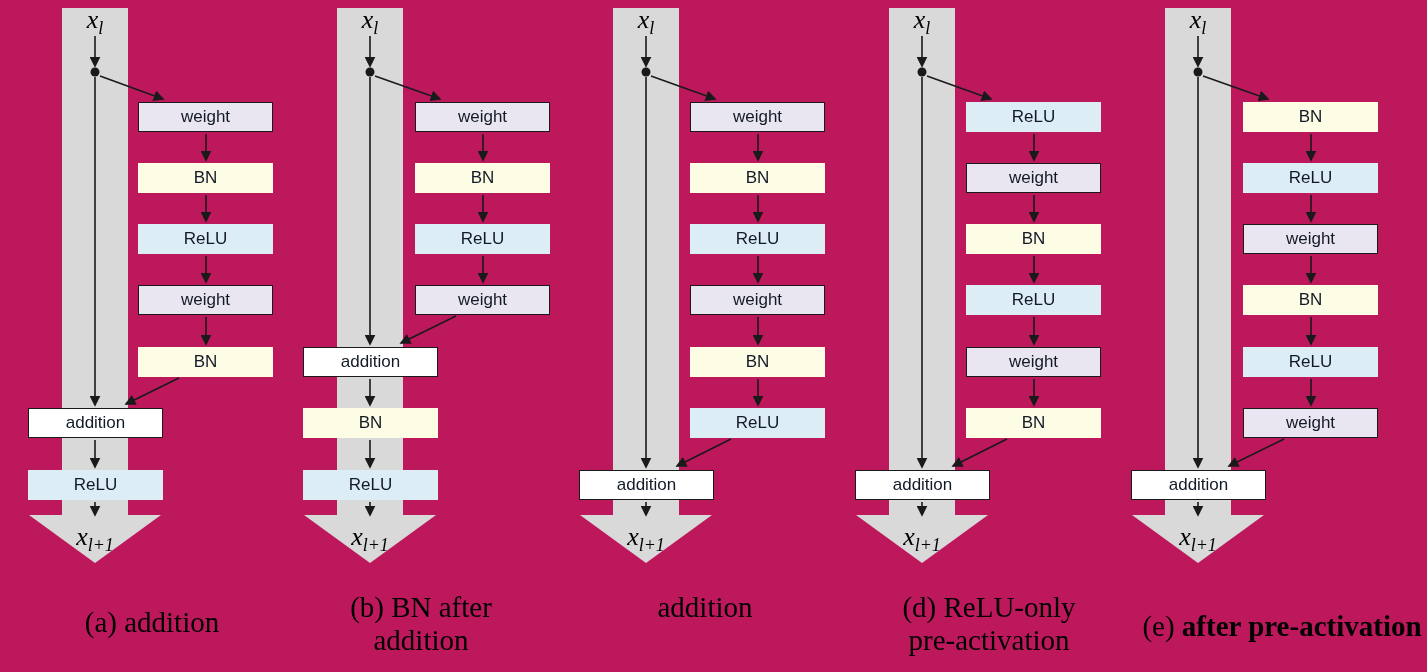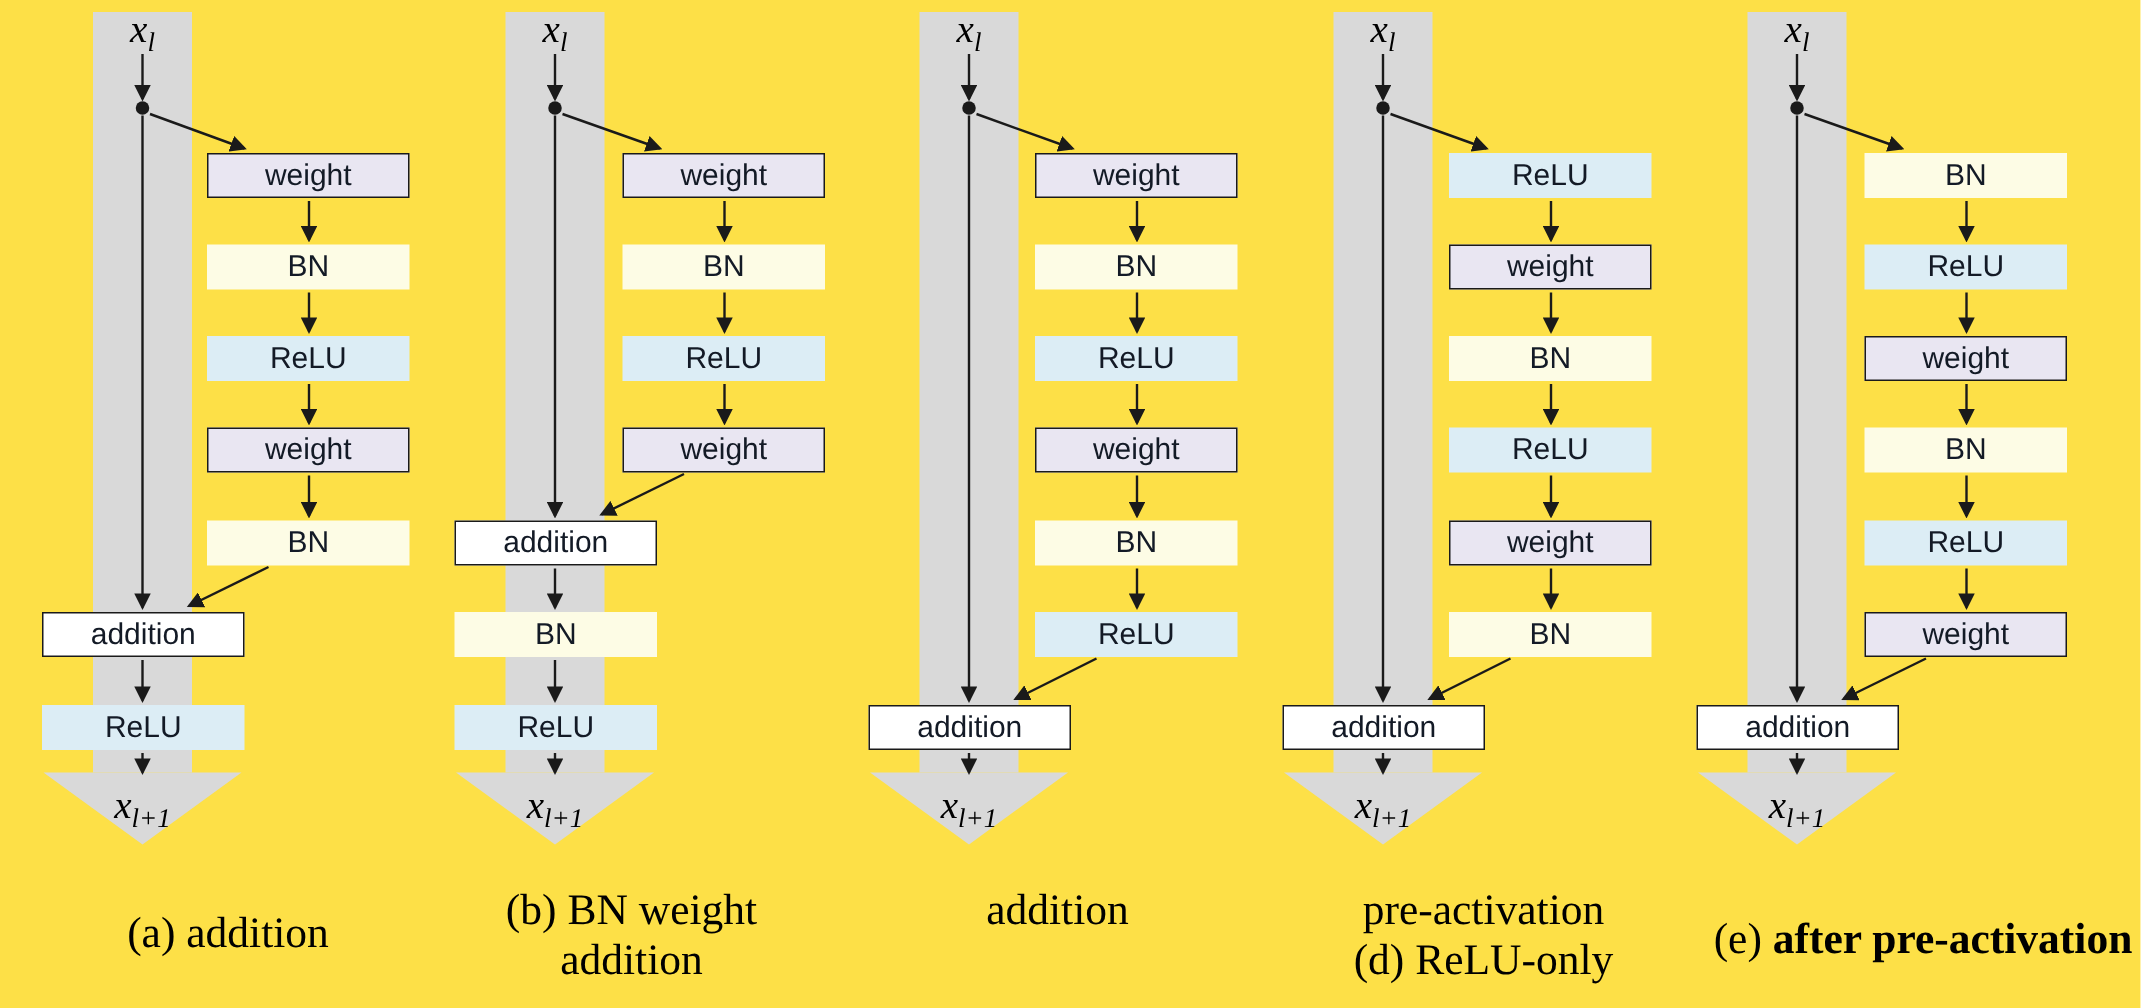--- a/index.html
+++ b/index.html
@@ -1,22 +1,22 @@
 <!DOCTYPE html>
 <html><head>
 <meta charset="utf-8">
 <style>
   html,body{margin:0;padding:0;background:#ffffff;}
-  #figure-canvas{position:relative;width:1427px;height:672px;background:#fde047;overflow:hidden;
+  #figure-canvas{position:relative;width:1427px;height:672px;background:#be185d;overflow:hidden;
     font-family:"Liberation Sans",sans-serif;text-decoration:underline;}
   .band{position:absolute;z-index:1;}
   .band-head{position:absolute;z-index:1;width:0;height:0;
     border-left:66px solid transparent;border-right:66px solid transparent;}
   .box{position:absolute;z-index:2;width:135px;height:30px;display:flex;align-items:center;
-    justify-content:center;font-size:20px;color:#131a26;box-sizing:border-box;}
+    justify-content:center;font-size:17px;color:#131a26;box-sizing:border-box;}
   .box.weight,.box.addition{border:1.6px solid #1a1a1a;}
   .iolabel{position:absolute;z-index:3;width:120px;text-align:center;
     font-family:"Liberation Serif",serif;font-style:italic;font-size:26px;color:#000;}
   .iolabel sub{font-size:18px;font-style:italic;}
   #arrows-layer{position:absolute;left:0;top:0;z-index:4;pointer-events:none;}
   .caption{position:absolute;z-index:2;width:360px;text-align:center;
     font-family:"Liberation Serif",serif;font-size:29px;line-height:33px;color:#000;}
   .cap-line{white-space:nowrap;}
   .cap-line .b{font-weight:bold;}
 </style>
@@ -105,21 +105,21 @@
     <div class="iolabel" style="left: 310px; top: 5px;"><span>x</span><sub>l</sub></div>
     <div class="iolabel" style="left: 310px; top: 522px;"><span>x</span><sub>l+1</sub></div>
     <div class="box weight" style="left: 415px; top: 102px; background: rgb(233, 230, 242);">weight</div>
     <div class="box bn" style="left: 415px; top: 163px; background: rgb(253, 252, 229);">BN</div>
     <div class="box relu" style="left: 415px; top: 224px; background: rgb(220, 237, 245);">ReLU</div>
     <div class="box weight" style="left: 415px; top: 285px; background: rgb(233, 230, 242);">weight</div>
     <div class="box addition" style="left: 303px; top: 347px; background: rgb(255, 255, 255);">addition</div>
     <div class="box bn" style="left: 303px; top: 408px; background: rgb(253, 252, 229);">BN</div>
     <div class="box relu" style="left: 303px; top: 470px; background: rgb(220, 237, 245);">ReLU</div>
     <div class="caption" style="left: 241px; top: 591px;">
-      <div class="cap-line"><span>(b) BN weight</span></div>
+      <div class="cap-line"><span>(b) BN after</span></div>
       <div class="cap-line"><span>addition</span></div>
     </div>
     <div class="band" style="left: 613px; top: 8px; width: 66px; height: 507px; background: rgb(217, 217, 217);"></div>
     <div class="band-head" style="left: 580px; top: 515px; border-top: 48px solid rgb(217, 217, 217);"></div>
     <div class="iolabel" style="left: 586px; top: 5px;"><span>x</span><sub>l</sub></div>
     <div class="iolabel" style="left: 586px; top: 522px;"><span>x</span><sub>l+1</sub></div>
     <div class="box weight" style="left: 690px; top: 102px; background: rgb(233, 230, 242);">weight</div>
     <div class="box bn" style="left: 690px; top: 163px; background: rgb(253, 252, 229);">BN</div>
     <div class="box relu" style="left: 690px; top: 224px; background: rgb(220, 237, 245);">ReLU</div>
     <div class="box weight" style="left: 690px; top: 285px; background: rgb(233, 230, 242);">weight</div>
@@ -134,22 +134,22 @@
     <div class="iolabel" style="left: 862px; top: 5px;"><span>x</span><sub>l</sub></div>
     <div class="iolabel" style="left: 862px; top: 522px;"><span>x</span><sub>l+1</sub></div>
     <div class="box relu" style="left: 966px; top: 102px; background: rgb(220, 237, 245);">ReLU</div>
     <div class="box weight" style="left: 966px; top: 163px; background: rgb(233, 230, 242);">weight</div>
     <div class="box bn" style="left: 966px; top: 224px; background: rgb(253, 252, 229);">BN</div>
     <div class="box relu" style="left: 966px; top: 285px; background: rgb(220, 237, 245);">ReLU</div>
     <div class="box weight" style="left: 966px; top: 347px; background: rgb(233, 230, 242);">weight</div>
     <div class="box bn" style="left: 966px; top: 408px; background: rgb(253, 252, 229);">BN</div>
     <div class="box addition" style="left: 855px; top: 470px; background: rgb(255, 255, 255);">addition</div>
     <div class="caption" style="left: 809px; top: 591px;">
+      <div class="cap-line"><span>(d) ReLU-only</span></div>
       <div class="cap-line"><span>pre-activation</span></div>
-      <div class="cap-line"><span>(d) ReLU-only</span></div>
     </div>
     <div class="band" style="left: 1165px; top: 8px; width: 66px; height: 507px; background: rgb(217, 217, 217);"></div>
     <div class="band-head" style="left: 1132px; top: 515px; border-top: 48px solid rgb(217, 217, 217);"></div>
     <div class="iolabel" style="left: 1138px; top: 5px;"><span>x</span><sub>l</sub></div>
     <div class="iolabel" style="left: 1138px; top: 522px;"><span>x</span><sub>l+1</sub></div>
     <div class="box bn" style="left: 1243px; top: 102px; background: rgb(253, 252, 229);">BN</div>
     <div class="box relu" style="left: 1243px; top: 163px; background: rgb(220, 237, 245);">ReLU</div>
     <div class="box weight" style="left: 1243px; top: 224px; background: rgb(233, 230, 242);">weight</div>
     <div class="box bn" style="left: 1243px; top: 285px; background: rgb(253, 252, 229);">BN</div>
     <div class="box relu" style="left: 1243px; top: 347px; background: rgb(220, 237, 245);">ReLU</div>

